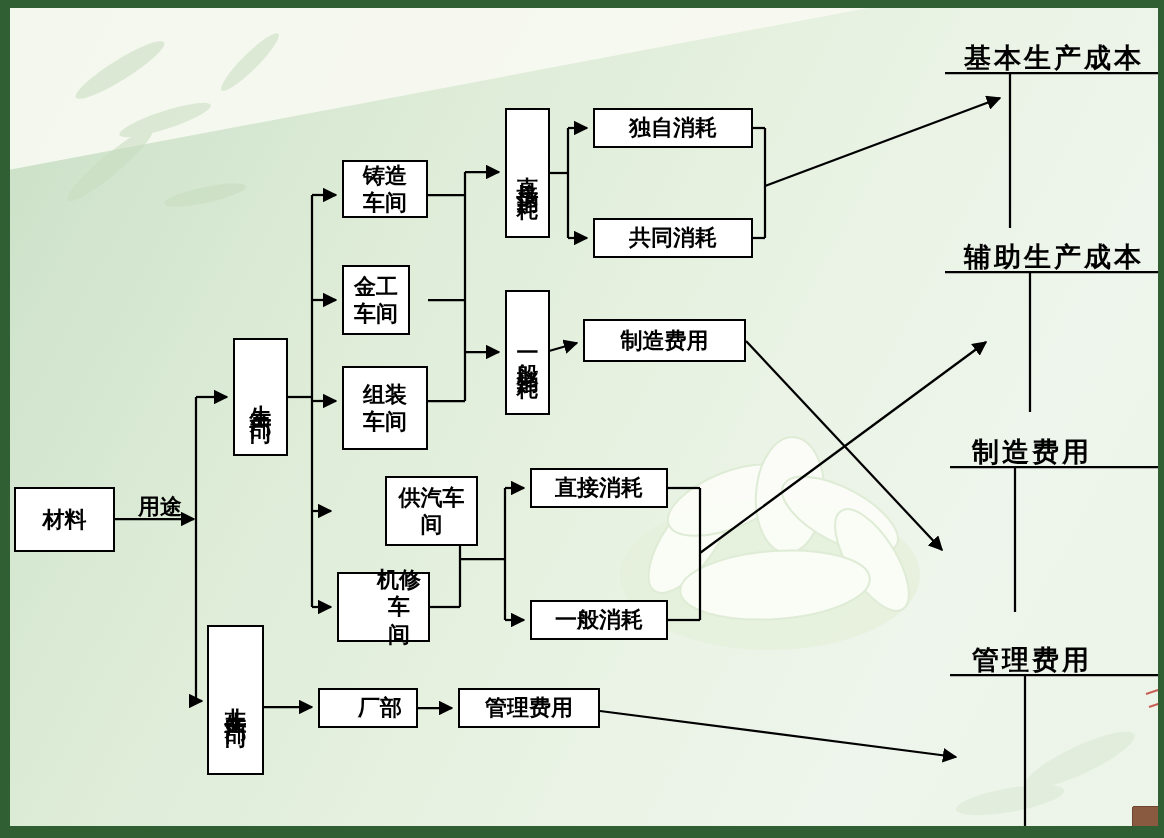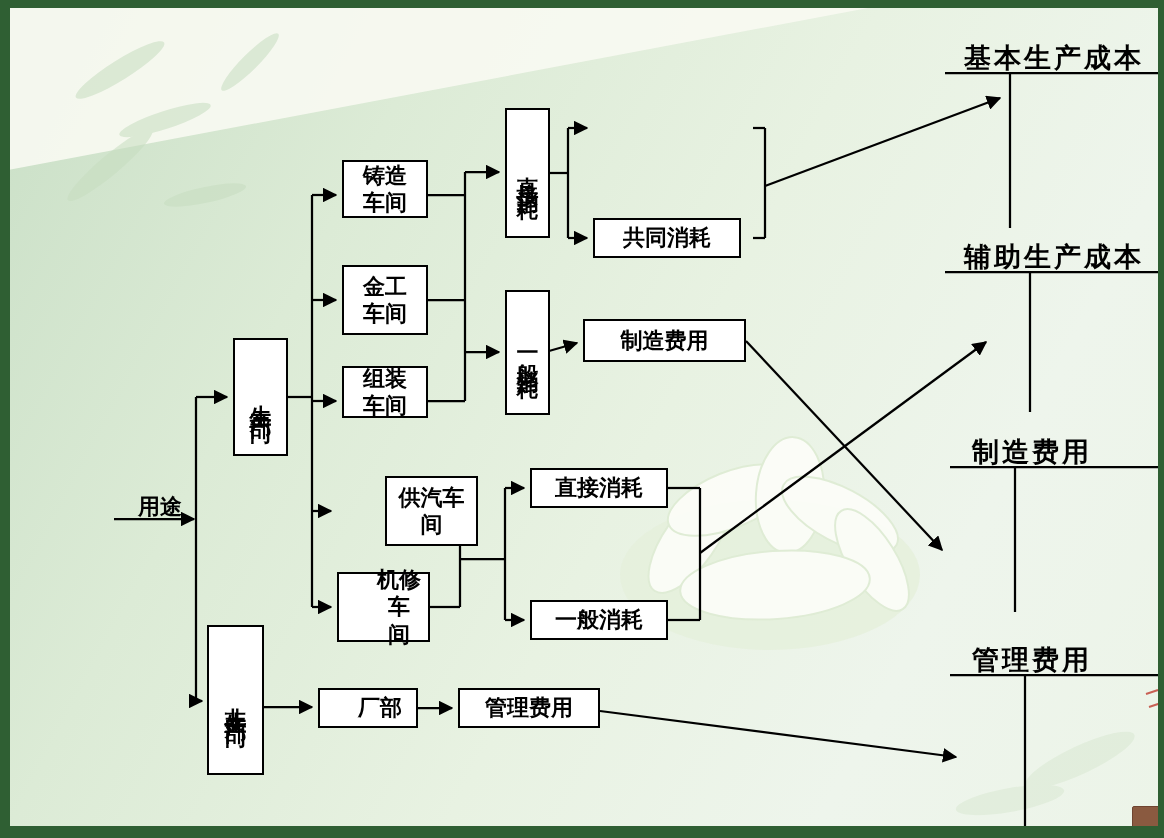--- a/index.html
+++ b/index.html
@@ -126,40 +126,42 @@
       <line x1="1010" y1="73" x2="1010" y2="228"></line>
       <line x1="945" y1="272" x2="1164" y2="272"></line>
       <line x1="1030" y1="272" x2="1030" y2="412"></line>
       <line x1="950" y1="467" x2="1164" y2="467"></line>
       <line x1="1015" y1="467" x2="1015" y2="612"></line>
       <line x1="950" y1="675" x2="1164" y2="675"></line>
       <line x1="1025" y1="675" x2="1025" y2="833"></line>
     </g>
   </svg>
 
+  <div class="bx" style="left:14px;top:487px;width:101px;height:65px;">材料</div>
   <div class="edge-label" style="left:127px;top:492px;margin-left:11px;">用途</div>
 
   <div class="bx vtext" style="left:233px;top:338px;width:55px;height:118px;">生产部门</div>
   <div class="bx vtext5" style="left:207px;top:625px;width:57px;height:150px;">非生产部门</div>
 
   <div class="bx pre" style="left:342px;top:160px;width:86px;height:58px;">铸造
 车间</div>
-  <div class="bx pre" style="left:342px;top:265px;width:86px;height:70px;">金工
+  <div class="bx pre" style="left:342px;top:265px;width:68px;height:70px;">金工
 车间</div>
-  <div class="bx pre" style="left:342px;top:366px;width:86px;height:52px;">组装
+  <div class="bx pre" style="left:342px;top:366px;width:86px;height:84px;">组装
 车间</div>
   <div class="bx pre" style="left:337px;top:476px;width:93px;height:70px;margin-left:48px;">供汽车
 间</div>
   <div class="bx pre" style="left:337px;top:572px;width:93px;height:70px;padding-left:31px;">机修车
 间</div>
 
   <div class="bx vtext" style="left:505px;top:108px;width:45px;height:130px;letter-spacing:7px;">直接消耗</div>
   <div class="bx vtext" style="left:505px;top:290px;width:45px;height:125px;letter-spacing:6px;">一般消耗</div>
 
-  <div class="bx" style="left:593px;top:218px;width:148px;height:40px;">共同消耗</div>
+  <div class="bx" style="left:593px;top:108px;width:160px;height:40px;">独自消耗</div>
+  <div class="bx" style="left:593px;top:218px;width:160px;height:40px;">共同消耗</div>
   <div class="bx" style="left:583px;top:319px;width:163px;height:43px;">制造费用</div>
 
   <div class="bx" style="left:530px;top:468px;width:138px;height:40px;">直接消耗</div>
   <div class="bx" style="left:530px;top:600px;width:138px;height:40px;">一般消耗</div>
 
   <div class="bx" style="left:318px;top:688px;width:100px;height:40px;padding-left:24px;">厂部</div>
   <div class="bx" style="left:458px;top:688px;width:142px;height:40px;">管理费用</div>
 
   <div class="tlabel" style="left:944px;top:239px;width:220px;">辅助生产成本</div>
   <div class="tlabel" style="left:944px;top:40px;width:220px;">基本生产成本</div>

